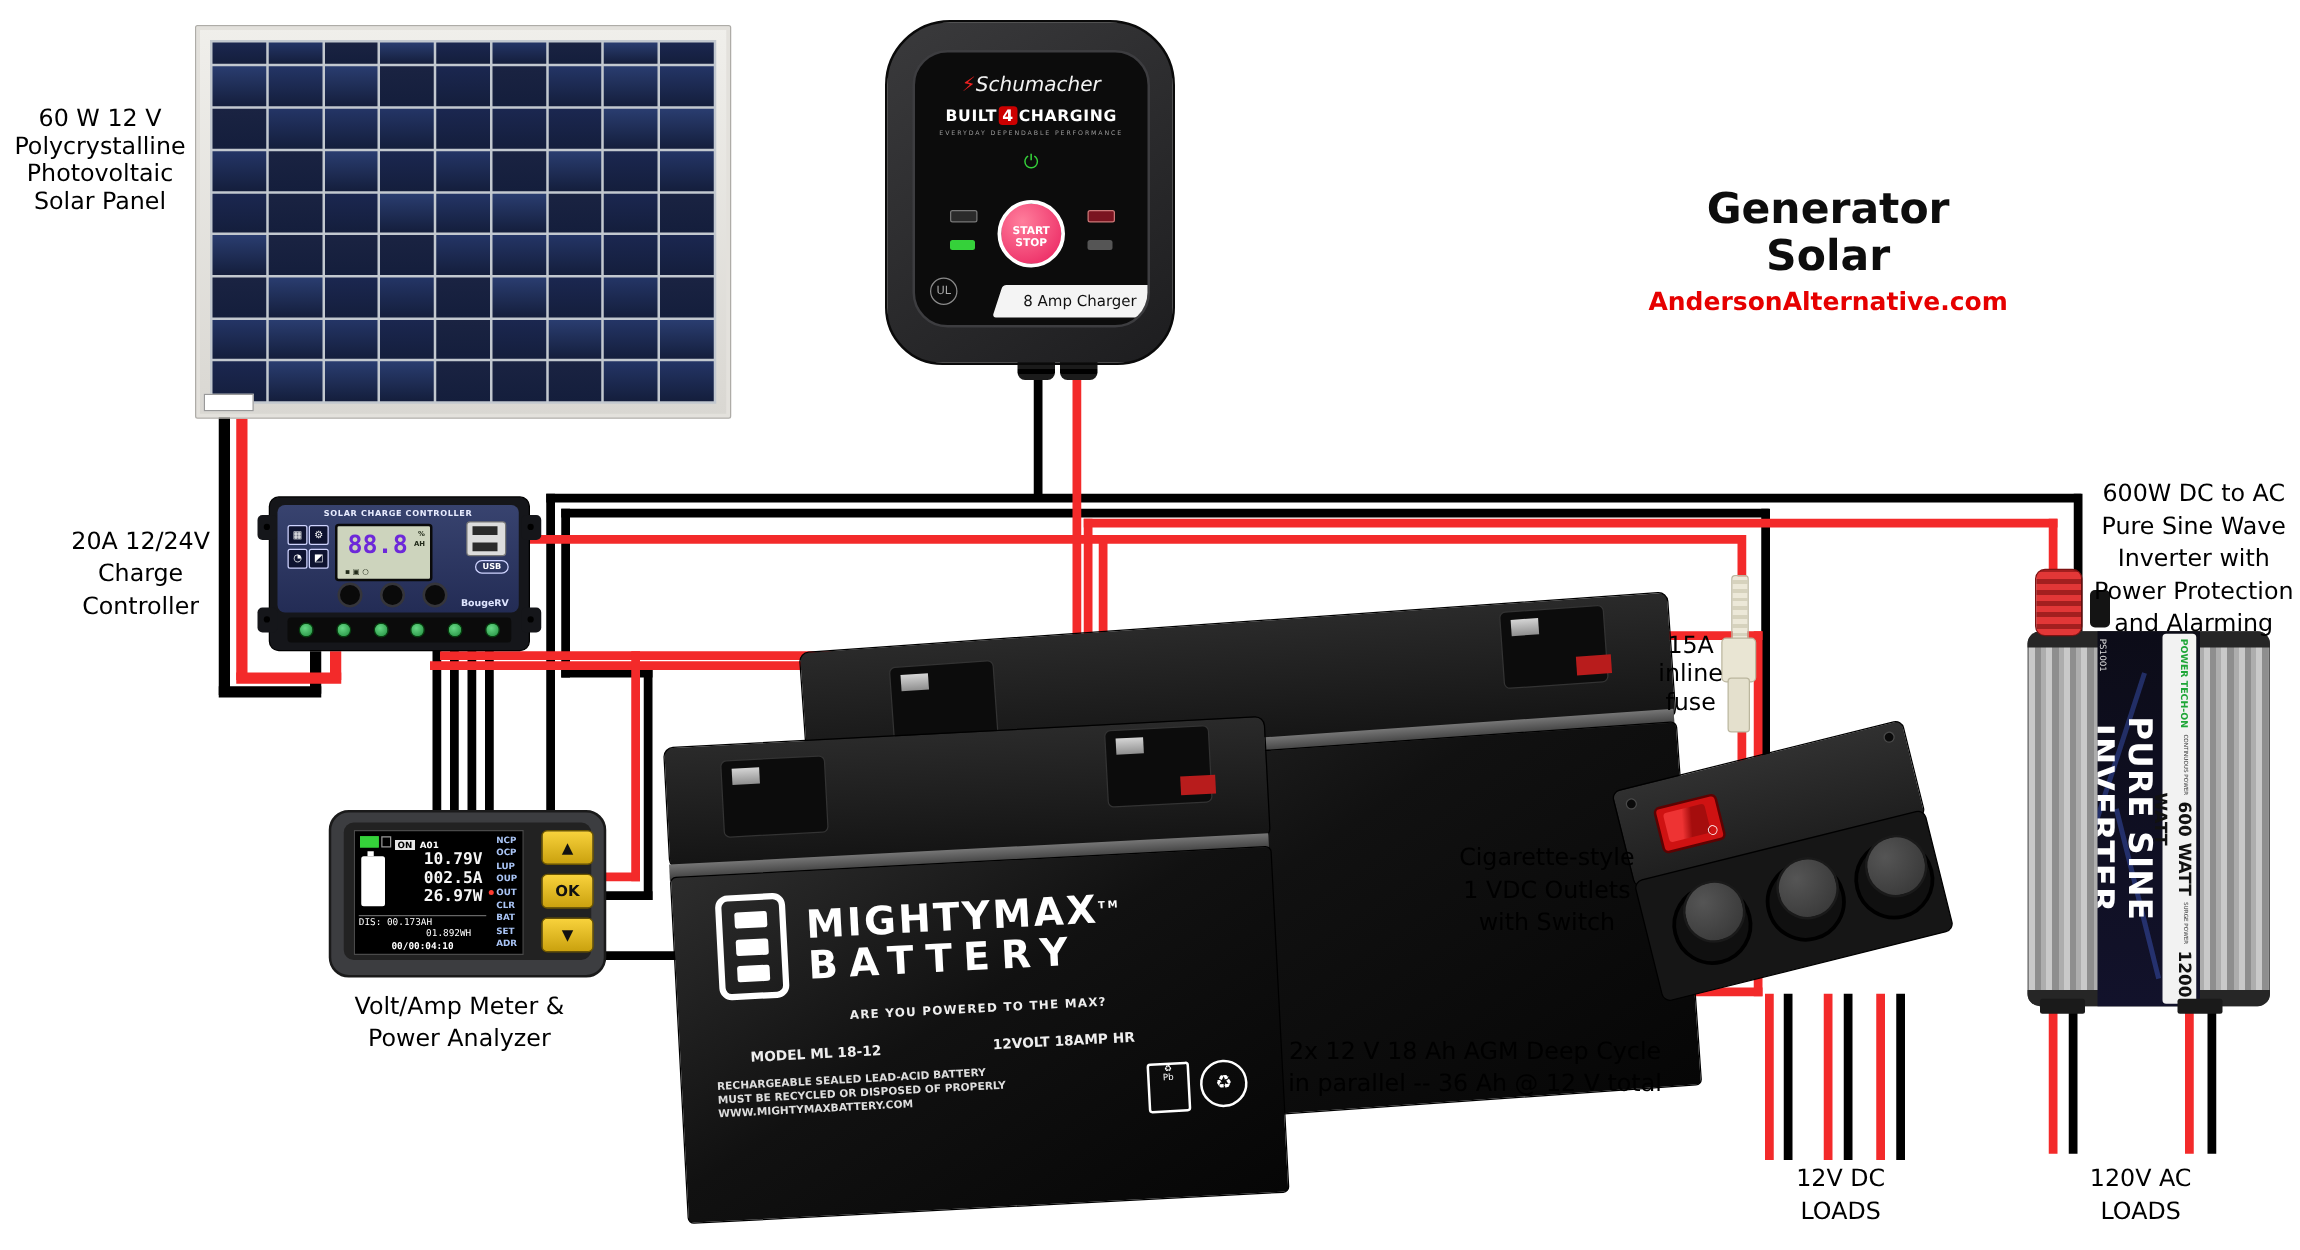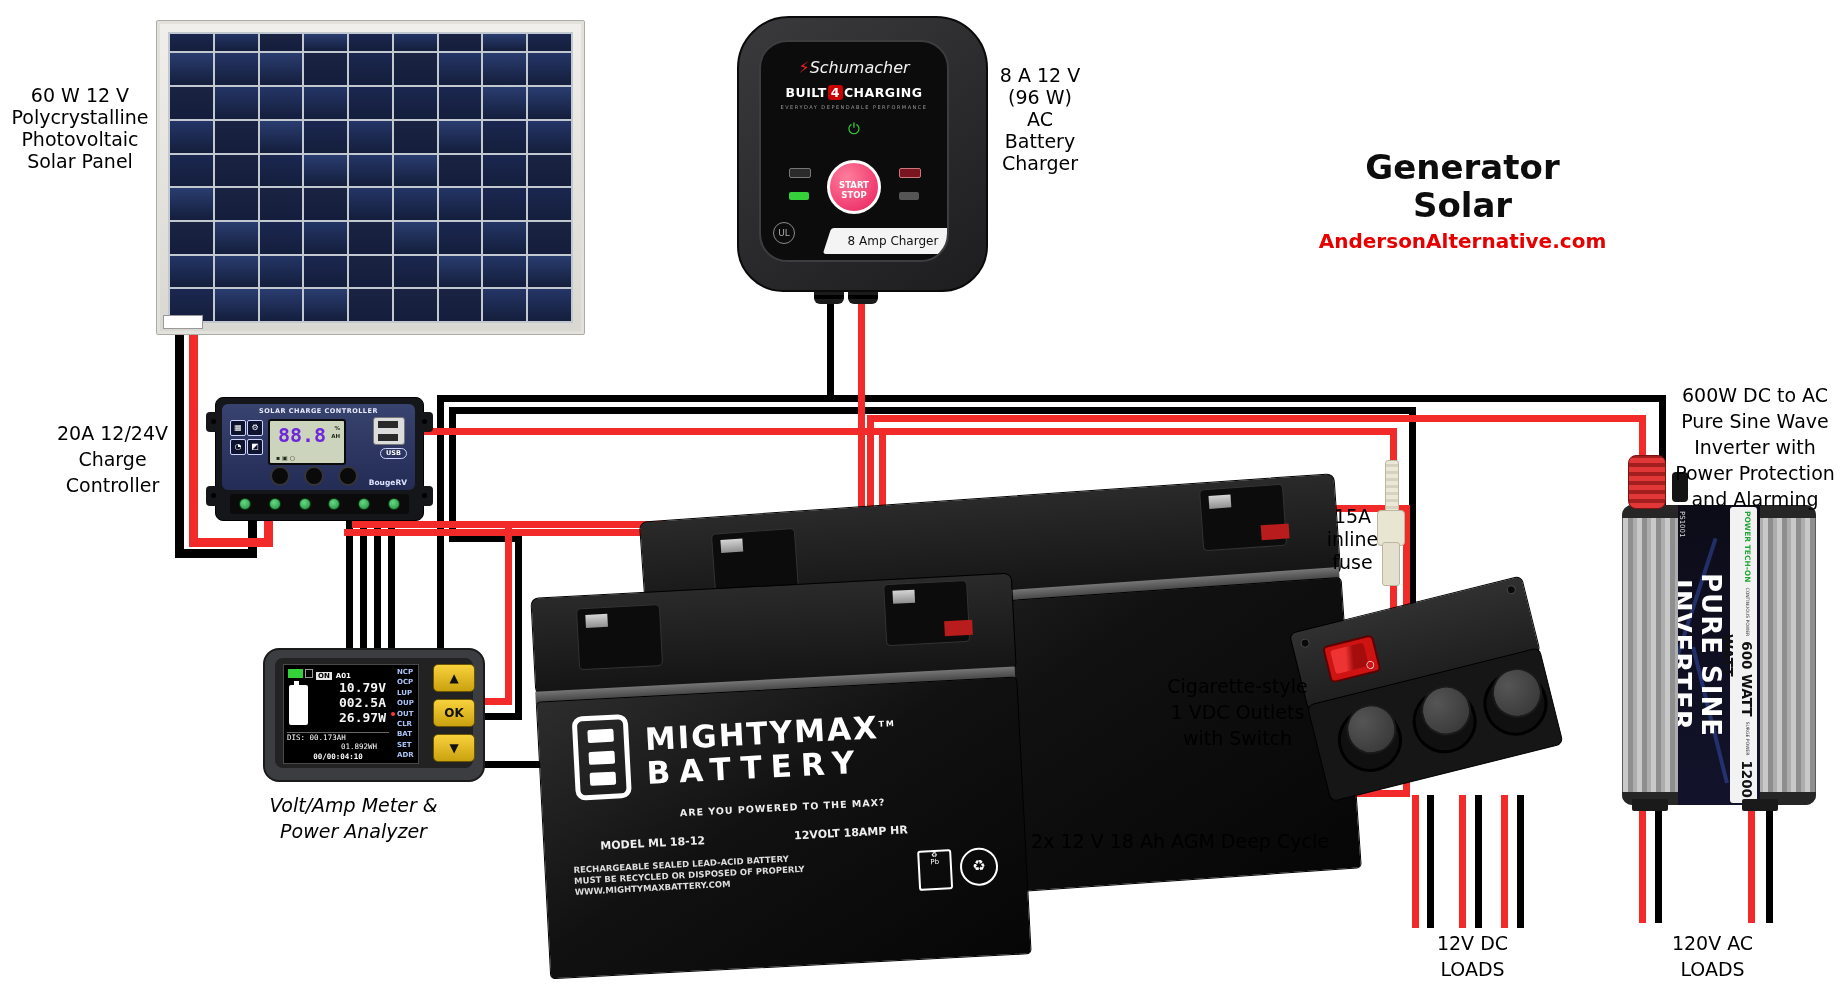--- a/index.html
+++ b/index.html
@@ -16,22 +16,22 @@
   
   #solar-panel{position:absolute;left:156px;top:20px;width:427px;height:313px;z-index:10;
     background:linear-gradient(180deg,#f0efeb,#d9d7d2);border:1px solid #aeaca7;border-radius:2px;
     box-shadow:inset 0 0 0 3px #e3e1dc;}
   #panel-grid{position:absolute;left:11px;top:11px;right:11px;bottom:11px;background:#c2c8cf;
     padding:2px;display:grid;grid-template-columns:repeat(9,1fr);grid-template-rows:.55fr repeat(8,1fr);gap:2px;}
   .cell{width:100%;height:100%;}
   #panel-sticker{position:absolute;left:6px;bottom:5px;width:38px;height:12px;background:#fff;
     border:1px solid #999;font-size:5px;color:#777;line-height:12px;text-align:center;overflow:hidden;}
   
-  #charger{position:absolute;left:737px;top:16px;width:228px;height:272px;z-index:10;
-    background:linear-gradient(145deg,#3a3a3c,#1d1d1f);border:2px solid #0a0a0a;border-radius:52px 52px 46px 46px;padding-left:19px;}
+  #charger{position:absolute;left:708px;top:16px;width:228px;height:272px;z-index:10;
+    background:linear-gradient(145deg,#3a3a3c,#1d1d1f);border:2px solid #0a0a0a;border-radius:52px 52px 46px 46px;}
   #charger-face{position:absolute;left:20px;top:22px;width:186px;height:218px;background:#0c0c0c;
     border:2px solid #3d3d40;border-radius:28px;overflow:hidden;}
   .ch-brand{margin-top:16px;text-align:center;color:#f2f2f2;font-style:italic;font-size:16px;}
   .ch-bolt{color:#e22;font-weight:bold;font-style:normal;}
   .ch-built{margin-top:8px;text-align:center;color:#fff;font-weight:bold;font-size:12.5px;letter-spacing:.5px;}
   .ch-four{display:inline-block;background:#c00;color:#fff;border-radius:3px;padding:0 3px;margin:0 1px;}
   .ch-tag{margin-top:4px;text-align:center;color:#9a9a9a;font-size:5px;letter-spacing:1.5px;}
   .ch-power{margin-top:12px;text-align:center;color:#35d13a;font-size:15px;line-height:15px;}
   #start-row{position:absolute;left:0;top:118px;width:100%;height:62px;}
   #start-btn{position:absolute;left:66px;top:0;width:54px;height:54px;border-radius:50%;
@@ -334,27 +334,20 @@
           <div>START</div>
           <div>STOP</div>
         </div>
       </div>
       <div id="ul-mark">UL</div>
       <div id="ch-badge">
         <div id="ch-badge-text">8 Amp Charger</div>
       </div>
     </div>
   </div>
-  <div class="cap tight" style="left:965px;top:64px;width:150px;">
-    <div>8 A 12 V</div>
-    <div>(96 W)</div>
-    <div>AC</div>
-    <div>Battery</div>
-    <div>Charger</div>
-  </div>
 
   <div id="title-block">
     <div class="title-line">Generator</div>
     <div class="title-line">Solar</div>
     <div id="site-link" style="color: rgb(230, 0, 0);">AndersonAlternative.com</div>
   </div>
 
   <div id="controller">
     <div class="ear" style="left:-10px;top:14px;"></div>
     <div class="ear" style="left:-10px;bottom:14px;"></div>
@@ -423,21 +416,21 @@
           <div class="mi">BAT</div>
           <div class="mi">SET</div>
           <div class="mi">ADR</div>
         </div>
       </div>
       <div class="mbtn" style="top:6px;">▲</div>
       <div class="mbtn" style="top:41px;">OK</div>
       <div class="mbtn" style="top:76px;">▼</div>
     </div>
   </div>
-  <div class="cap" style="left:241px;top:792px;width:225px;font-style:italic;">
+  <div class="cap" style="left:255px;top:792px;width:225px;">
     <div>Volt/Amp Meter &amp;</div>
     <div>Power Analyzer</div>
   </div>
 
   <div class="battery" id="battery-back">
     <div class="bat-lid">
       <div class="bat-term" style="left:70px;top:16px;">
           <div class="cap-m"></div>
         </div>
       <div class="bat-term" style="left:560px;top:6px;">
@@ -484,20 +477,21 @@
         <div id="mm-pb">
             <span>♻</span>
             <span>Pb</span>
           </div>
         <div id="mm-rec">♻</div>
       </div>
     </div>
   </div>
   <div class="cap" style="left:1010px;top:828px;width:340px;">
     <div>2x 12 V 18 Ah AGM Deep Cycle</div>
+    <div>in parallel -- 36 Ah @ 12 V total</div>
   </div>
 
   <div id="fuse">
     <div id="fuse-top"></div>
     <div id="fuse-mid"></div>
     <div id="fuse-bot"></div>
   </div>
   <div class="cap" style="left:1310px;top:505px;width:85px;line-height:23px;">
     <div>15A</div>
     <div>inline</div>

